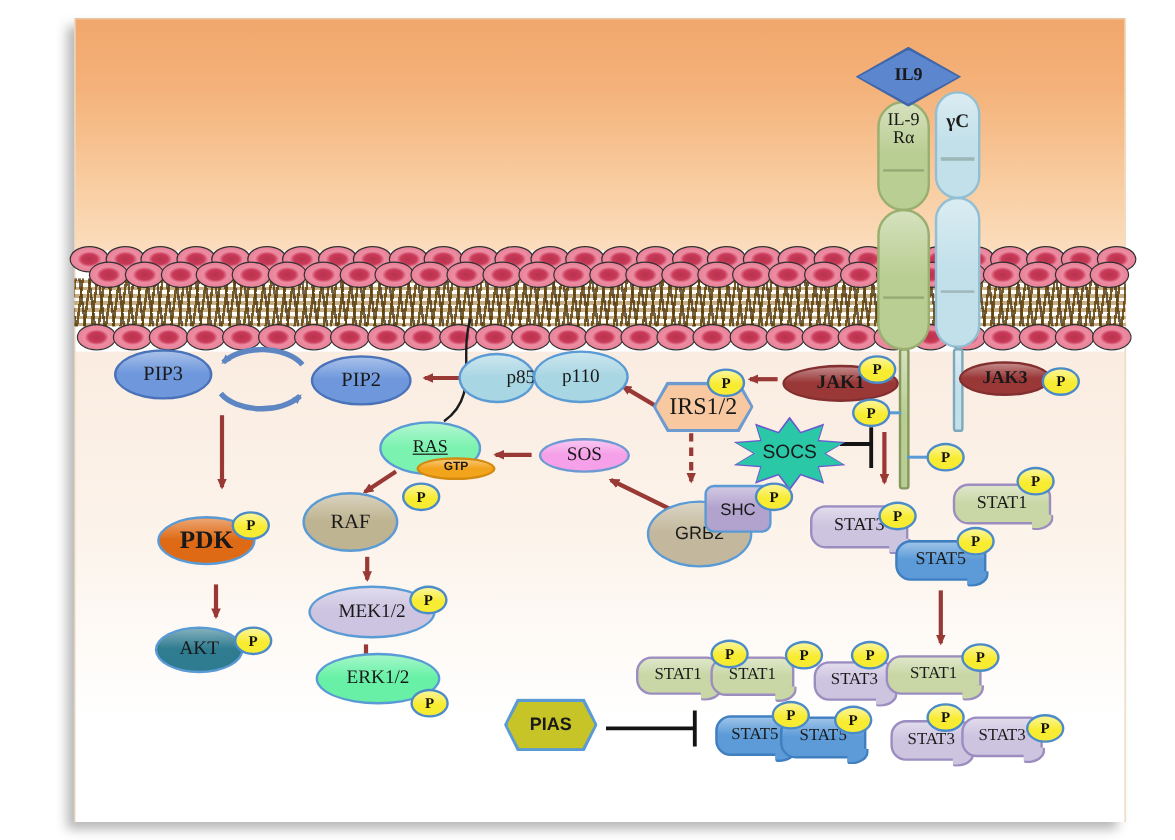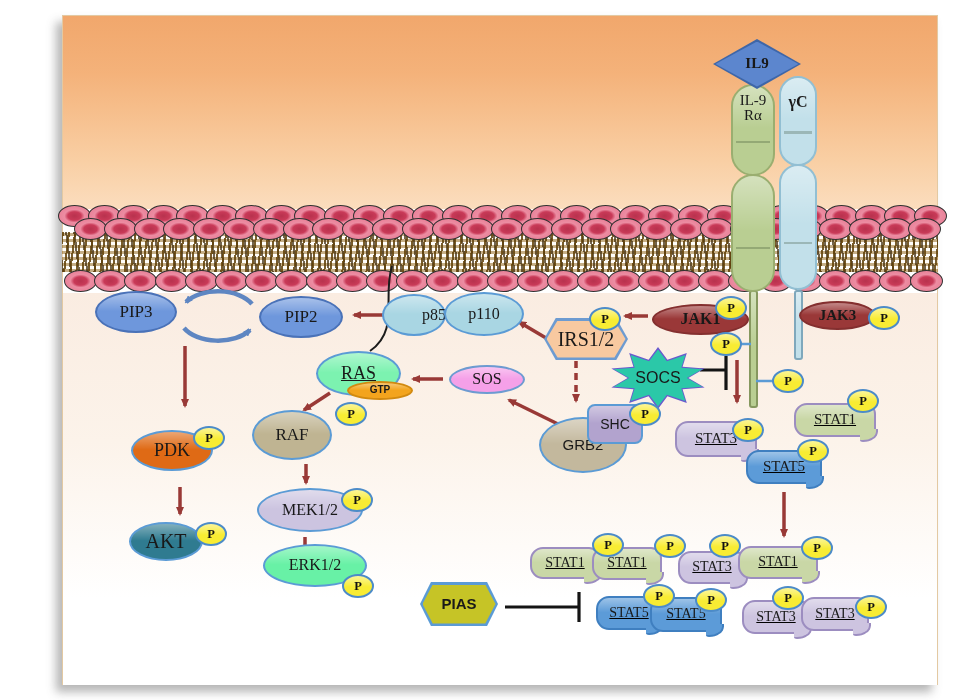--- a/index.html
+++ b/index.html
@@ -28,21 +28,21 @@
   .node{position:absolute;display:flex;align-items:center;justify-content:center;text-align:center;
         box-sizing:border-box;z-index:5;}
   .node.low{z-index:3;}
   .node.plain{background-image:linear-gradient(180deg,rgba(255,255,255,.4),rgba(255,255,255,0) 48%);
         background-color:var(--fill);border:2px solid var(--border);}
   .shape-ellipse{border-radius:50%;text-align:right;}
   .shape-capsule{border-radius:999px;}
   .shape-capsule::after{content:"";position:absolute;left:8%;right:8%;top:62%;height:2.5px;background:rgba(40,60,30,.25);}
   .shape-rect{border-radius:3px;border-width:1.5px;}
   .shape-rrect{border-radius:8px;}
-  .shape-banner{border-radius:13px 11px 5px 13px;text-decoration:underline;}
+  .shape-banner{border-radius:13px 11px 5px 13px;}
   .shape-banner::after{content:"";position:absolute;right:-4px;bottom:-7px;width:16px;height:11px;
         background:var(--fill);border-right:2px solid var(--border);border-bottom:2px solid var(--border);
         border-radius:0 0 100% 20%;}
   .clip .shape-outer{position:absolute;inset:0;background:var(--border);clip-path:var(--clip);}
   .clip .shape-inner{position:absolute;inset:2.5px;background:var(--fill);clip-path:var(--clip);}
   .shape-hexagon{--clip:polygon(14% 0%,86% 0%,100% 50%,86% 100%,14% 100%,0% 50%);}
   .shape-diamond{--clip:polygon(50% 0%,100% 50%,50% 100%,0% 50%);}
   .shape-star{--clip:polygon(50% 0%,59.6% 20.5%,79.4% 9.6%,75.1% 31.8%,97.6% 34.5%,81% 50%,97.6% 65.5%,75.1% 68.2%,79.4% 90.4%,59.6% 79.5%,50% 100%,40.4% 79.5%,20.6% 90.4%,24.9% 68.2%,2.4% 65.5%,19% 50%,2.4% 34.5%,24.9% 31.8%,20.6% 9.6%,40.4% 20.5%);}
   .lbl{position:relative;z-index:2;line-height:1.02;white-space:pre-line;color:#191919;}
   .lbl.bold{font-weight:bold;}
@@ -219,21 +219,21 @@
         <div class="shape-inner"></div>
         <span class="lbl" style="font-size: 20px;">IRS1/2</span>
       </div>
       <div class="node shape-ellipse plain" style="left: 652px; top: 304px; width: 97px; height: 31px; --fill: #9a3838; --border: #842f2f;">
         <span class="lbl bold" style="font-size: 16px;">JAK1</span>
       </div>
       <div class="node shape-ellipse plain" style="left: 799px; top: 301px; width: 77px; height: 29px; --fill: #9a3838; --border: #842f2f;">
         <span class="lbl bold" style="font-size: 15px;">JAK3</span>
       </div>
       <div class="node shape-ellipse plain" style="left: 316px; top: 351px; width: 85px; height: 45px; --fill: #7cf2b0; --border: #5b9bd5;">
-        <span class="lbl" style="font-size: 18px; text-decoration: underline;">RAS</span>
+        <span class="lbl" style="font-size: 15px; text-decoration: underline;">RAS</span>
       </div>
       <div class="node shape-ellipse plain" style="left: 347px; top: 381px; width: 66px; height: 19px; --fill: #f3a41d; --border: #d28a10;">
         <span class="lbl bold sans" style="font-size: 10px;">GTP</span>
       </div>
       <div class="node shape-ellipse plain" style="left: 449px; top: 365px; width: 76px; height: 29px; --fill: #f5a0e8; --border: #6d9bd1;">
         <span class="lbl" style="font-size: 16px;">SOS</span>
       </div>
       <div class="node shape-star clip" style="left: 609px; top: 347px; width: 98px; height: 62px; --fill: #2bc8a8; --border: #6a5acd;">
         <div class="shape-outer"></div>
         <div class="shape-inner"></div>
@@ -248,24 +248,24 @@
       <div class="node shape-ellipse plain" style="left: 252px; top: 410px; width: 80px; height: 50px; --fill: #bfb492; --border: #5b9bd5;">
         <span class="lbl" style="font-size: 17px;">RAF</span>
       </div>
       <div class="node shape-ellipse plain" style="left: 257px; top: 488px; width: 106px; height: 44px; --fill: #ccc4e0; --border: #5b9bd5;">
         <span class="lbl" style="font-size: 16px;">MEK1/2</span>
       </div>
       <div class="node shape-ellipse plain" style="left: 263px; top: 544px; width: 104px; height: 43px; --fill: #68f1a6; --border: #5b9bd5;">
         <span class="lbl" style="font-size: 16px;">ERK1/2</span>
       </div>
       <div class="node shape-ellipse plain" style="left: 131px; top: 430px; width: 82px; height: 41px; --fill: #df6a15; --border: #5b9bd5;">
-        <span class="lbl" style="font-size: 18px;">PDK</span>
+        <span class="lbl" style="font-size: 21px; font-weight: bold;">PDK</span>
       </div>
       <div class="node shape-ellipse plain" style="left: 129px; top: 522px; width: 74px; height: 39px; --fill: #2f7b90; --border: #5b9bd5;">
-        <span class="lbl" style="font-size: 20px;">AKT</span>
+        <span class="lbl" style="font-size: 16px;">AKT</span>
       </div>
       <div class="node shape-banner plain" style="left: 675px; top: 421px; width: 82px; height: 36px; --fill: #cdc4e0; --border: #9c8dc0;">
         <span class="lbl" style="font-size: 15px;">STAT3</span>
       </div>
       <div class="node shape-banner plain" style="left: 794px; top: 403px; width: 82px; height: 34px; --fill: #c9d7a6; --border: #9c8dc0;">
         <span class="lbl" style="font-size: 15px;">STAT1</span>
       </div>
       <div class="node shape-banner plain" style="left: 746px; top: 450px; width: 76px; height: 34px; --fill: #5c9bd8; --border: #3f7fc0;">
         <span class="lbl" style="font-size: 15px;">STAT5</span>
       </div>

